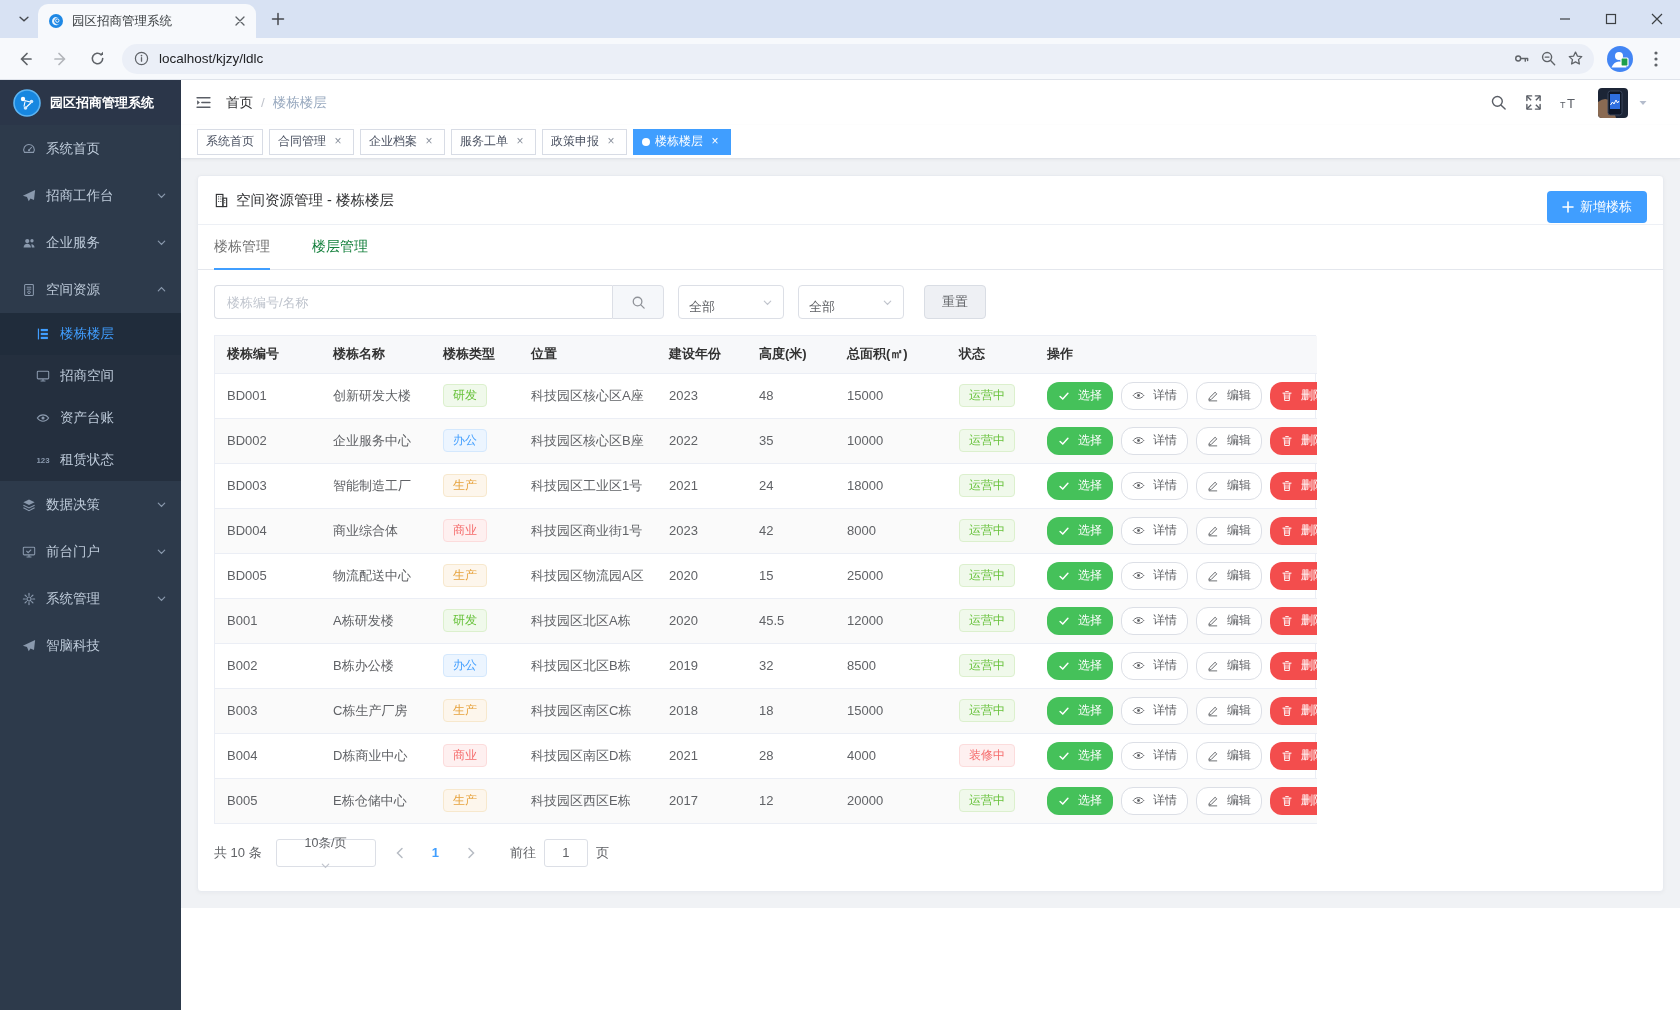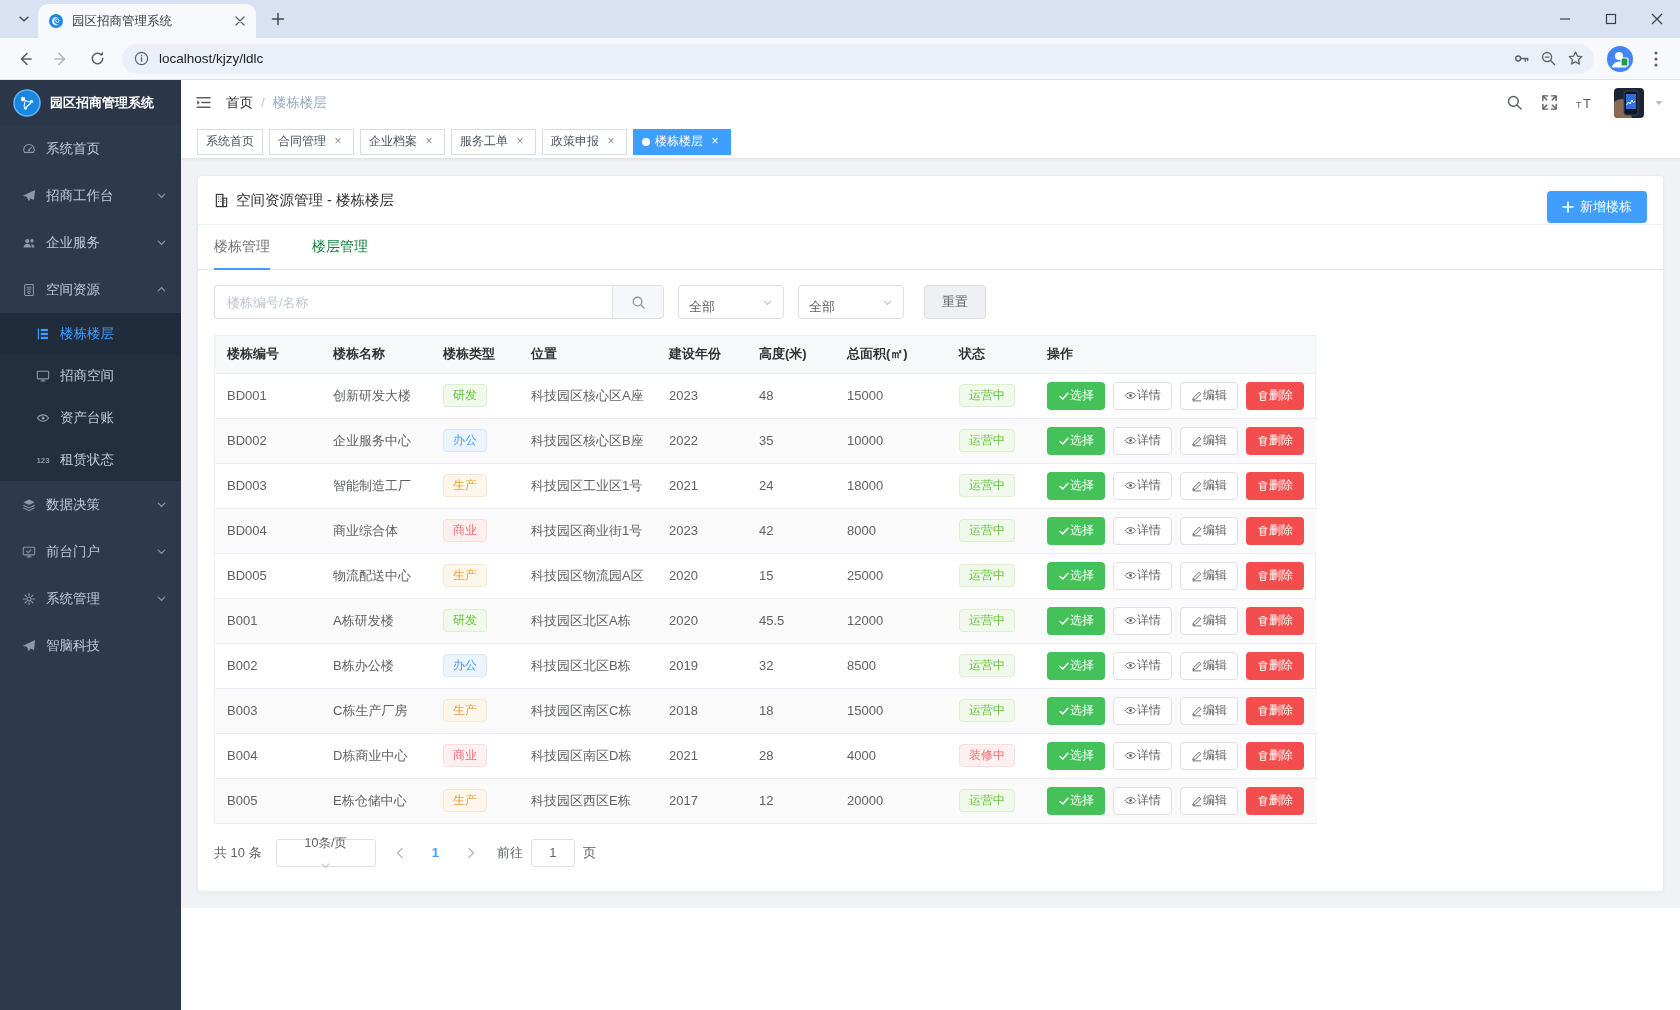--- a/index.html
+++ b/index.html
@@ -35,21 +35,21 @@
   .logo-title { color:#fff; font-size:13px; font-weight:bold; white-space:nowrap; }
   .menu .item { height:47px; display:flex; align-items:center; gap:10px; padding:0 14px 0 22px; font-size:13.5px; cursor:pointer; color:#bfccdb; }
   .menu .item .mi { color:#8a99ad; }
   .menu .chev { margin-left:auto; color:#8a99ad; }
   .submenu { background:#242f3e; }
   .submenu .item { height:42px; padding-left:36px; }
   .menu .item.active { color:#409eff; background:#202c3b; }
   .menu .item.active .mi { color:#409eff; }
 
   .main { flex:1; min-width:0; display:flex; flex-direction:column; background:#fff; }
-  .app-header { height:45px; display:flex; align-items:center; gap:14px; padding:0 16px 0 14px; background:#fff; }
+  .app-header { height:45px; display:flex; align-items:center; gap:14px; padding:0 32px 0 14px; background:#fff; }
   .hamburger { color:#5a5e66; cursor:pointer; }
   .breadcrumb { display:flex; align-items:center; gap:8px; font-size:13.5px; }
   .bc-home { color:#303133; cursor:pointer; }
   .bc-sep { color:#c0c4cc; }
   .bc-cur { color:#97a8be; }
   .hdr-right { margin-left:auto; display:flex; align-items:center; gap:18px; color:#5a5e66; }
   .hdr-ic { cursor:pointer; color:#5a5e66; }
   .avatar { width:30px; height:30px; border-radius:4px; overflow:hidden; cursor:pointer; }
   .caret { color:#b4bccc; cursor:pointer; margin-left:-8px; }
 
@@ -85,31 +85,31 @@
   th { height:37px; background:#f7f8fa; text-align:left; font-size:13px; color:#333; font-weight:bold; padding:0 12px; border-bottom:1px solid #ebeef5; white-space:nowrap; }
   td { height:45px; font-size:13px; color:#606266; padding:0 12px; border-bottom:1px solid #ebeef5; white-space:nowrap; overflow:hidden; }
   tr.stripe td { background:#fafafa; }
 
   .badge { display:inline-block; padding:3px 9px; font-size:12px; border-radius:4px; border:1px solid transparent; line-height:1.3; }
   .badge-green  { color:#67c23a; background:#f0f9eb; border-color:#dcf0cd; }
   .badge-blue   { color:#409eff; background:#ecf5ff; border-color:#d4e8fd; }
   .badge-orange { color:#e6a23c; background:#fdf6ec; border-color:#f7e8cd; }
   .badge-red    { color:#f56c6c; background:#fef0f0; border-color:#fcdcdc; }
 
-  .act-btn { height:28px; border-radius:4px; font-size:12px; display:inline-flex; align-items:center; gap:0; padding:0 10px; margin-right:8px; border:1px solid transparent; cursor:pointer; font-family:inherit; vertical-align:middle; }
+  .act-btn { height:28px; border-radius:12px; font-size:12px; display:inline-flex; align-items:center; gap:8px; padding:0 10px; margin-right:8px; border:1px solid transparent; cursor:pointer; font-family:inherit; vertical-align:middle; }
   .act-success { background:#45c15a; color:#fff; }
   .act-plain   { background:#fff; border-color:#dcdfe6; color:#606266; }
   .act-danger  { background:#f34d4d; color:#fff; }
 
   .pagination { display:flex; align-items:center; gap:14px; padding:15px 16px; font-size:13px; color:#606266; }
   .psize { width:100px; height:28px; border:1px solid #dcdfe6; border-radius:3px; display:flex; align-items:center; justify-content:center; gap:8px; font-size:12.5px; color:#606266; cursor:pointer; background:#fff;flex-direction:column; }
   .psize .icon { color:#c0c4cc; }
   .pg-arrow { color:#b7bcc4; cursor:pointer; padding:0 4px; }
   .pg-num { color:#409eff; font-weight:bold; padding:0 8px; cursor:pointer; }
-  .goto { display:flex; align-items:center; gap:8px; margin-left:2px; }
+  .goto { display:flex; align-items:center; gap:8px; margin-left:15px; }
   .goto-input { width:44px; height:28px; border:1px solid #dcdfe6; border-radius:3px; text-align:center; font-size:13px; color:#606266; outline:none; font-family:inherit; }
   .below { flex:1; background:#fff; }
 </style>
 </head>
 <body>
 
 <div class="screen">
 
   <div class="tabstrip">
     <div class="ts-chevron">

